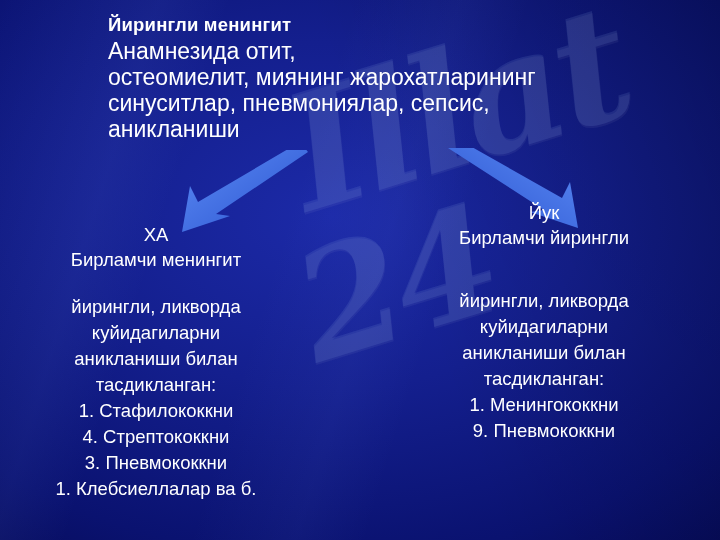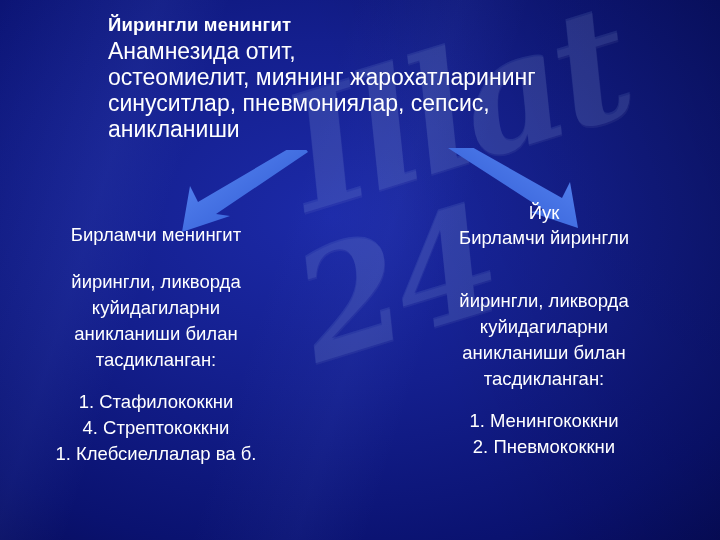--- a/index.html
+++ b/index.html
@@ -103,21 +103,21 @@
   }
   .branch-body {
     font-size: 18.5px;
     line-height: 26px;
     margin-top: 22px;
   }
   .branch-right .branch-body {
     margin-top: 38px;
   }
   .list {
-    margin: 16px;
+    margin: 0;
     padding: 0;
     list-style: none;
   }
   .list li {
     font-size: 18.5px;
     line-height: 26px;
   }
   .nowrap { white-space: nowrap; }
 </style>
 </head>
@@ -153,42 +153,44 @@
     <defs>
       <linearGradient id="gr" x1="1" y1="0" x2="0" y2="1">
         <stop offset="0%" stop-color="#5d8cf5"></stop>
         <stop offset="100%" stop-color="#2a54d0"></stop>
       </linearGradient>
     </defs>
     <path d="M8,0 L104,62 L90,64 L138,80 L130,34 L122,50 L16,-10 Z" fill="url(#gr)"></path>
   </svg>
 
   <div class="branch branch-left">
+    <div class="branch-head">ХА</div>
     <div class="branch-head">Бирламчи менингит</div>
     <div class="branch-body">
       <div>йирингли, ликворда</div>
       <div>куйидагиларни</div>
       <div>аникланиши билан</div>
       <div>тасдикланган:</div>
       <ul class="list">
         <li class="nowrap">1. Стафилококкни</li>
         <li class="nowrap">4. Стрептококкни</li>
+        <li class="nowrap">3. Пневмококкни</li>
         <li class="nowrap">1. Клебсиеллалар ва б.</li>
       </ul>
     </div>
   </div>
 
   <div class="branch branch-right">
     <div class="branch-head">Йук</div>
     <div class="branch-head">Бирламчи йирингли</div>
     <div class="branch-body">
       <div>йирингли, ликворда</div>
       <div>куйидагиларни</div>
       <div>аникланиши билан</div>
       <div>тасдикланган:</div>
       <ul class="list">
         <li class="nowrap">1. Менингококкни</li>
-        <li class="nowrap">2. Пневмококкни</li>
+        <li class="nowrap">9. Пневмококкни</li>
       </ul>
     </div>
   </div>
 
 </div>
 
 </body></html>

